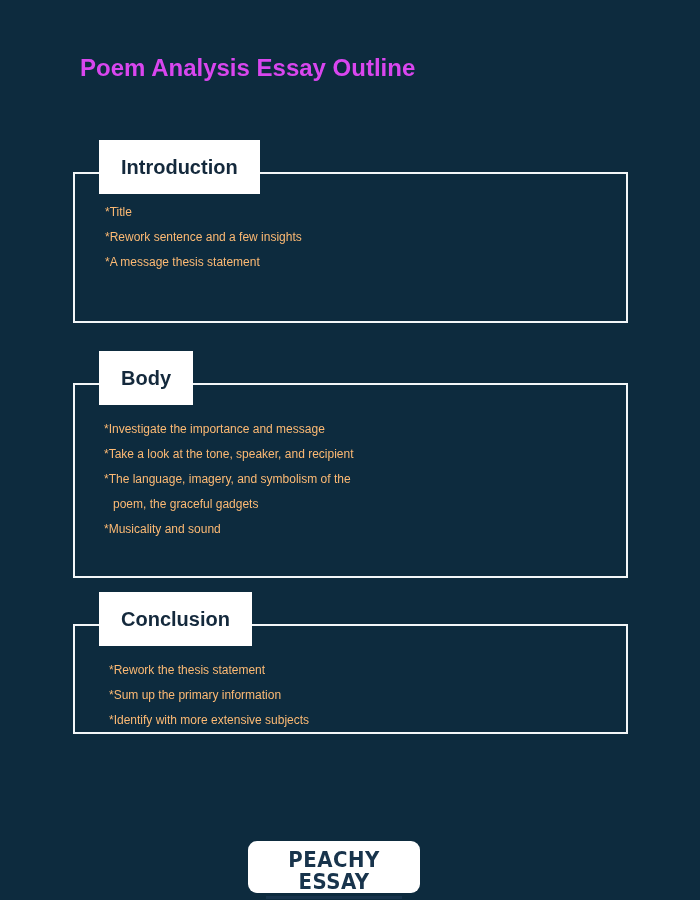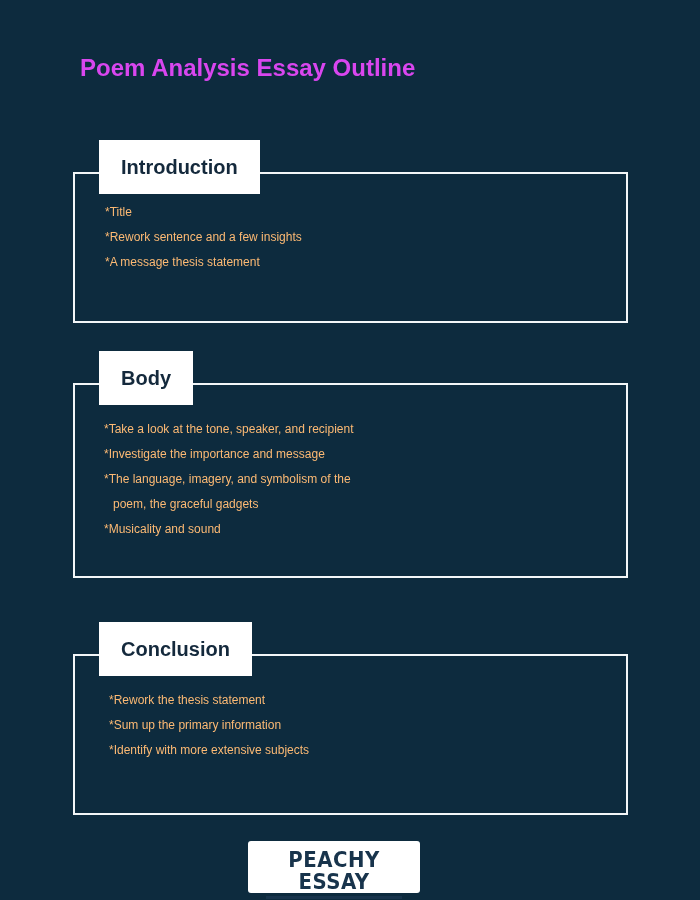--- a/index.html
+++ b/index.html
@@ -39,21 +39,21 @@
   
   .section {
     position: absolute;
     left: 73px;
     width: 555px;
     border: 2px solid #f2f6f8;
     box-sizing: border-box;
   }
   #section-introduction { top: 172px; height: 151px; }
   #section-body         { top: 375px; height: 195px; margin-top: 8px; }
-  #section-conclusion   { top: 654px; height: 161px; text-decoration: underline; }
+  #section-conclusion   { top: 624px; height: 110px; text-decoration: underline; }
 
   
   .section-label {
     position: absolute;
     top: -34px;
     left: 24px;
     background: #ffffff;
     color: #14293c;
     font-size: 20px;
     font-weight: bold;
@@ -84,21 +84,21 @@
   }
 
   
   .logo {
     position: absolute;
     left: 248px;
     top: 841px;
     width: 172px;
     height: 52px;
     background: #ffffff;
-    border-radius: 3px;
+    border-radius: 9px;
     box-sizing: border-box;
   }
   .logo-inner {
     position: absolute;
     left: 0; right: 0;
     top: 8px;
   }
   .logo-word {
     text-align: center;
     color: #18344c;
@@ -128,22 +128,22 @@
     <div class="section-body">
       <div class="bullet-line">*Title</div>
       <div class="bullet-line">*Rework sentence and a few insights</div>
       <div class="bullet-line">*A message thesis statement</div>
     </div>
   </div>
 
   <div class="section" id="section-body">
     <div class="section-label">Body</div>
     <div class="section-body">
+      <div class="bullet-line">*Investigate the importance and message</div>
       <div class="bullet-line">*Take a look at the tone, speaker, and recipient</div>
-      <div class="bullet-line">*Investigate the importance and message</div>
       <div class="bullet-line">*The language, imagery, and symbolism of the</div>
       <div class="bullet-line cont">poem, the graceful gadgets</div>
       <div class="bullet-line">*Musicality and sound</div>
     </div>
   </div>
 
   <div class="section" id="section-conclusion">
     <div class="section-label">Conclusion</div>
     <div class="section-body">
       <div class="bullet-line">*Rework the thesis statement</div>

